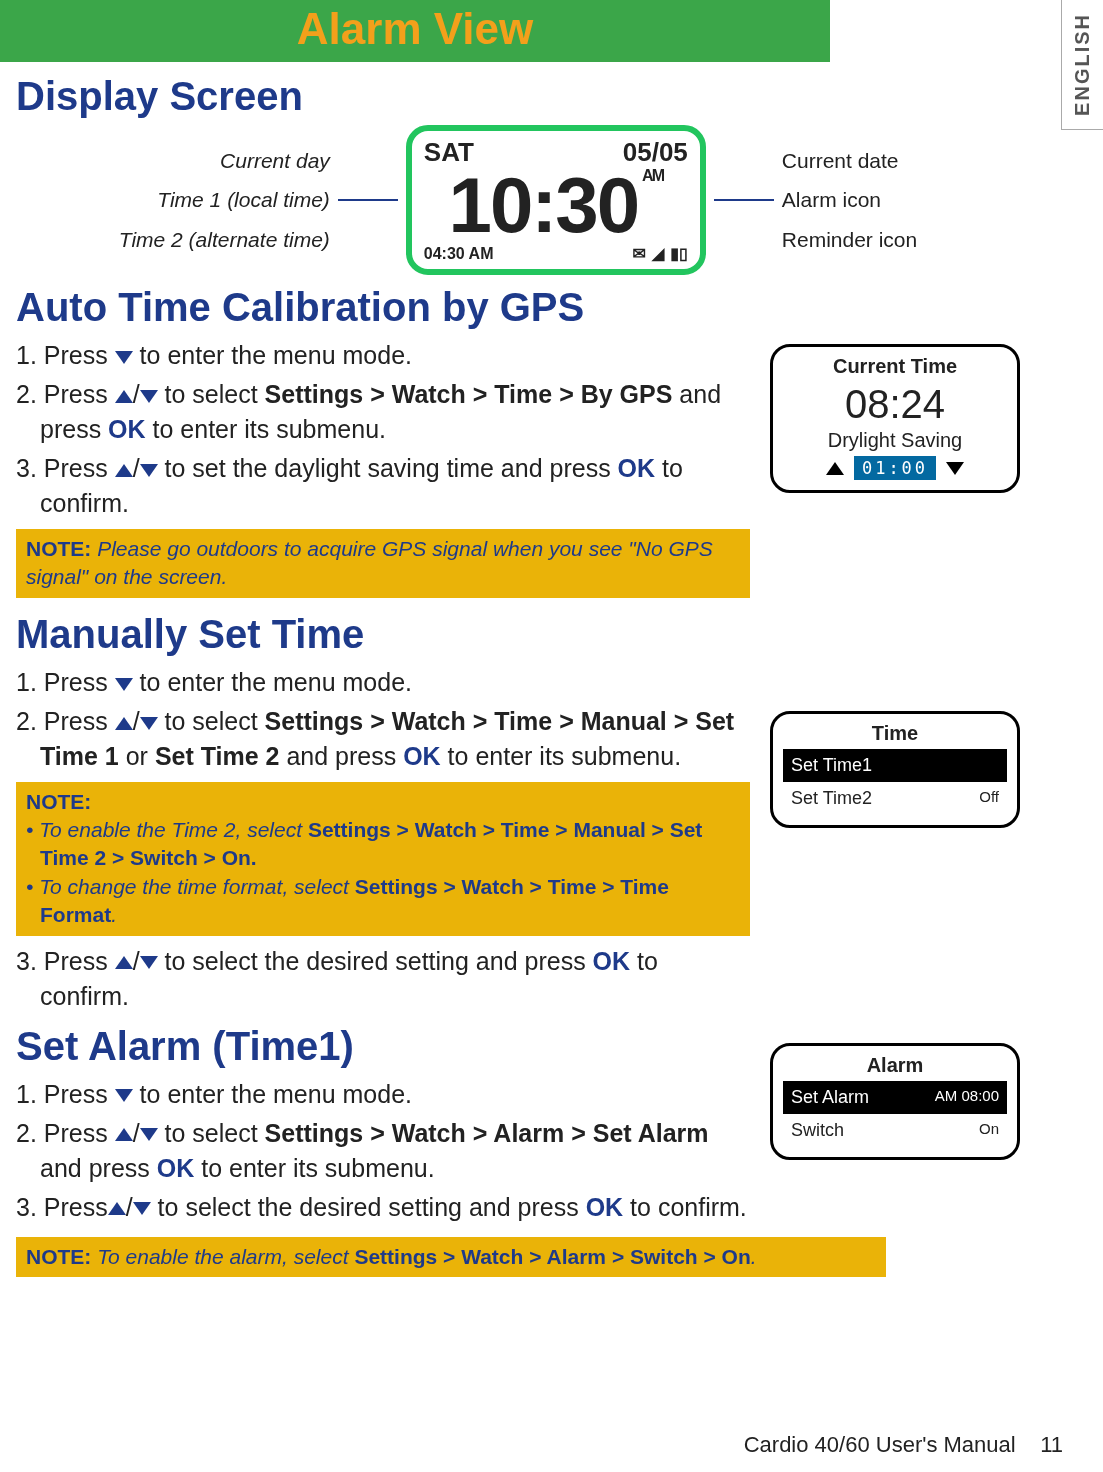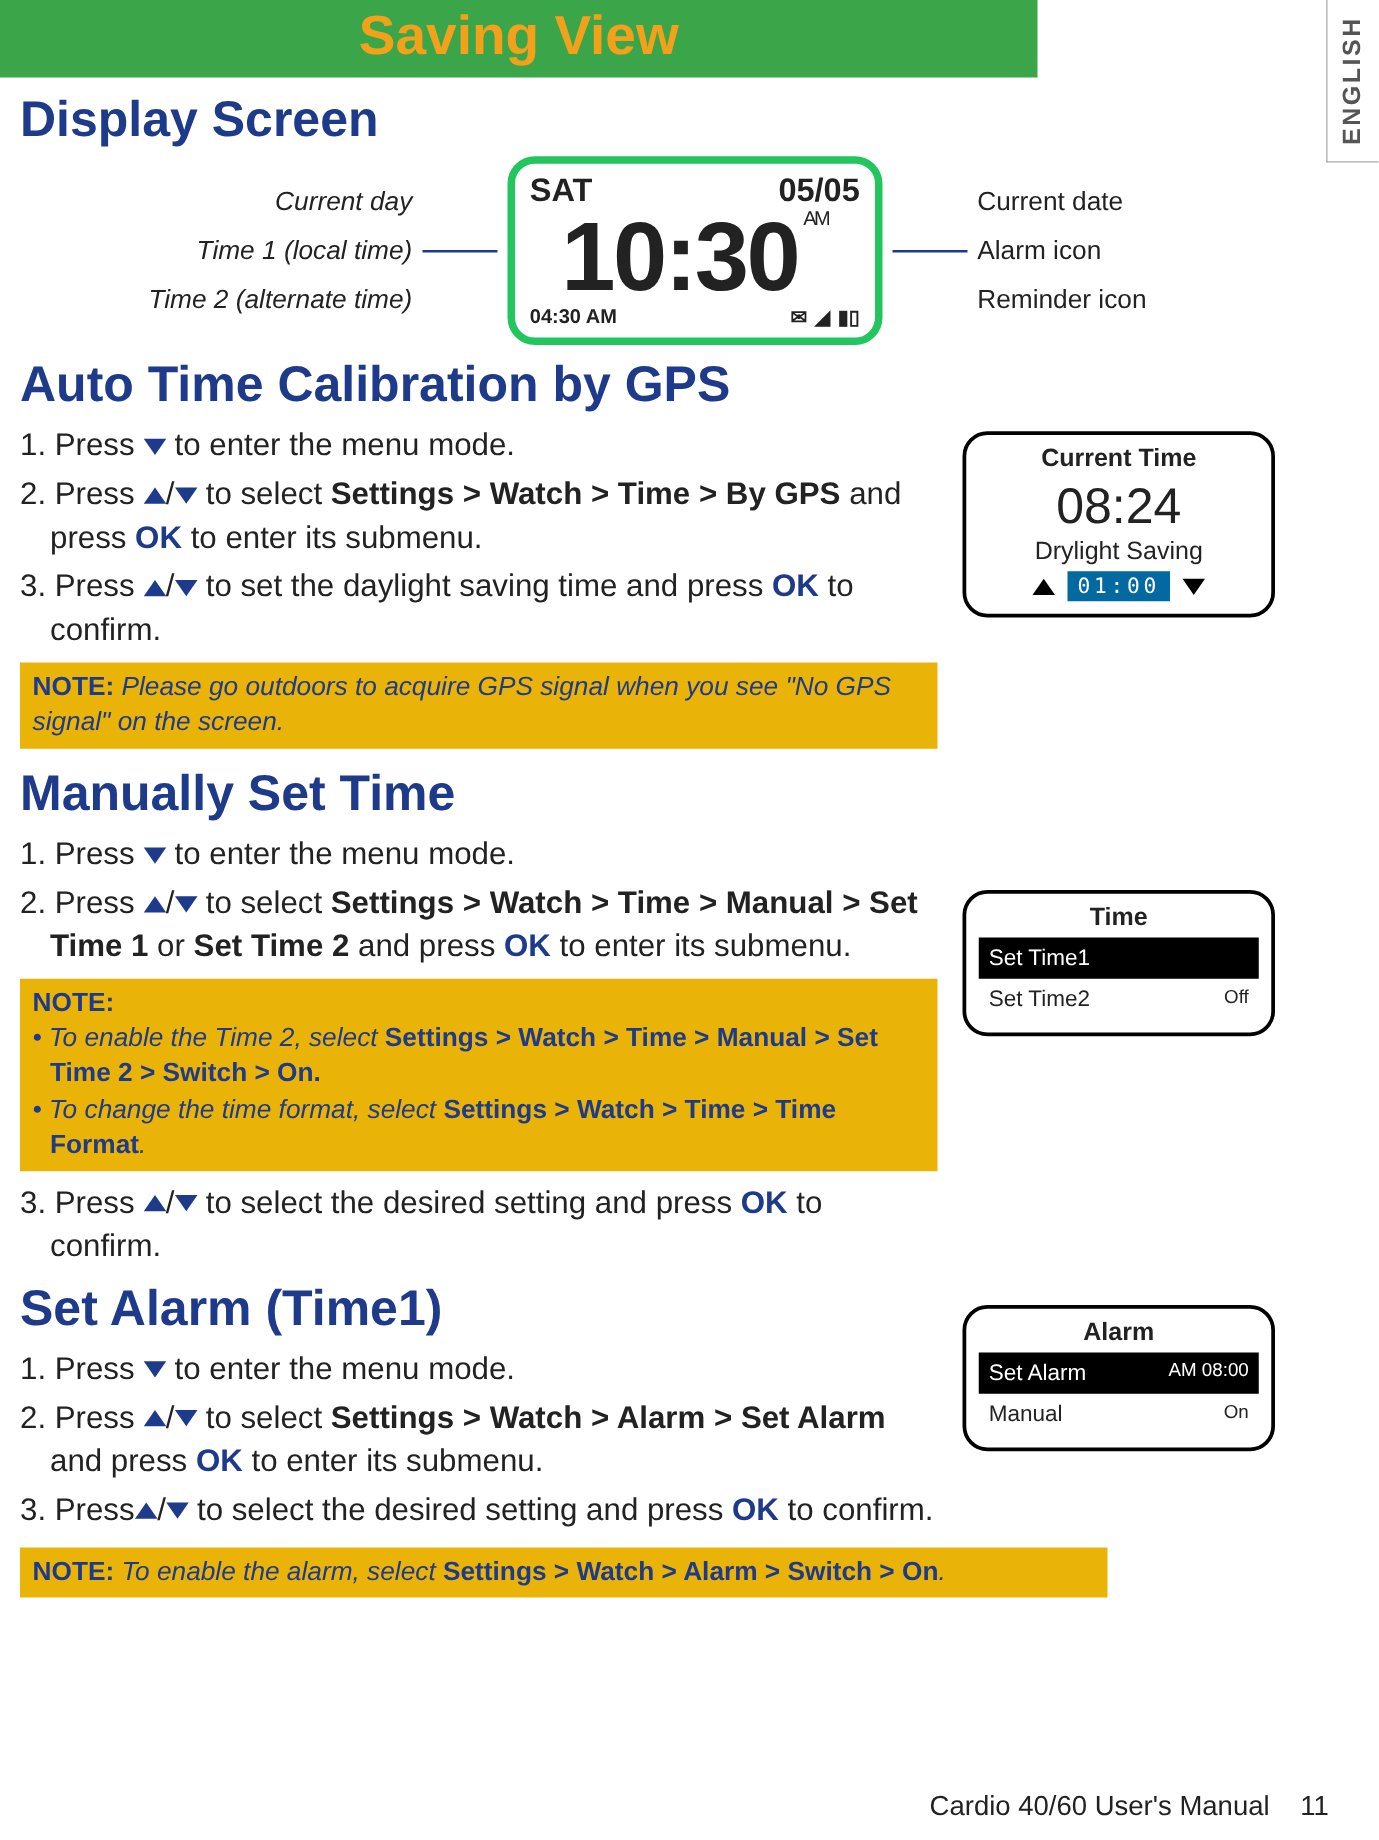--- a/index.html
+++ b/index.html
@@ -57,21 +57,21 @@
   .watch-face {
     border: 6px solid #22c55e;
     border-radius: 22px;
     width: 300px;
     padding: 6px 12px 6px;
     text-align: center;
     position: relative;
   }
   .wf-top { display: flex; justify-content: space-between; font-weight: bold; font-size: 26px; font-family: Arial, sans-serif; }
   .wf-time { font-size: 78px; font-weight: 900; line-height: 0.95; letter-spacing: -2px; display:flex; align-items:flex-start; justify-content:center; }
-  .wf-time .ampm { font-size: 16px; font-weight: normal; margin-left:4px;}
+  .wf-time .ampm { font-size: 16px; font-weight: bold; margin-left:4px;}
   .wf-bottom { display:flex; justify-content:space-between; align-items:center; font-size:16px; font-weight:bold; margin-top:2px;}
   .wf-icons { display:flex; gap:6px; font-size:16px; }
   .leader-line { width: 60px; height: 2px; background: #1e3a8a; }
 
   .two-col { display: flex; gap: 20px; align-items: flex-start; }
   .left-col { flex: 1; }
   .right-col { width: 250px; }
 
   ol.steps { list-style: none; font-size: 25px; line-height: 1.4; }
   ol.steps li { margin: 4px 0; text-indent: -24px; padding-left: 24px; }
@@ -116,21 +116,21 @@
   .footer { position: absolute; bottom: 14px; width: 100%; text-align: right; padding-right: 40px; font-size: 22px; }
 </style>
 </head>
 <body>
 
 <div class="lang-tab">
   <span>ENGLISH</span>
 </div>
 
 <div class="green-banner">
-  <h1>Saving View</h1>
+  <h1>Alarm View</h1>
 </div>
 
 <div class="content">
 
   <h2 class="section">Display Screen</h2>
 
   <div class="diagram-row">
     <div class="callouts-left">
       <div>Current day</div>
       <div>Time 1 (local time)</div>
@@ -250,21 +250,21 @@
       </ol>
     </div>
     <div class="right-col">
       <div class="device-box" style="margin-top:-30px;">
         <div class="title">Alarm</div>
         <div class="menu-item selected">
           <span>Set Alarm</span>
           <span class="right">AM 08:00</span>
         </div>
         <div class="menu-item">
-          <span>Manual</span>
+          <span>Switch</span>
           <span class="right">On</span>
         </div>
       </div>
     </div>
   </div>
 
   <div class="note-box" style="width:870px;">
     <span class="label">NOTE:</span><span> To enable the alarm, select </span><span class="bpath">Settings &gt; Watch &gt; Alarm &gt; Switch &gt; On</span>.
   </div>
 

